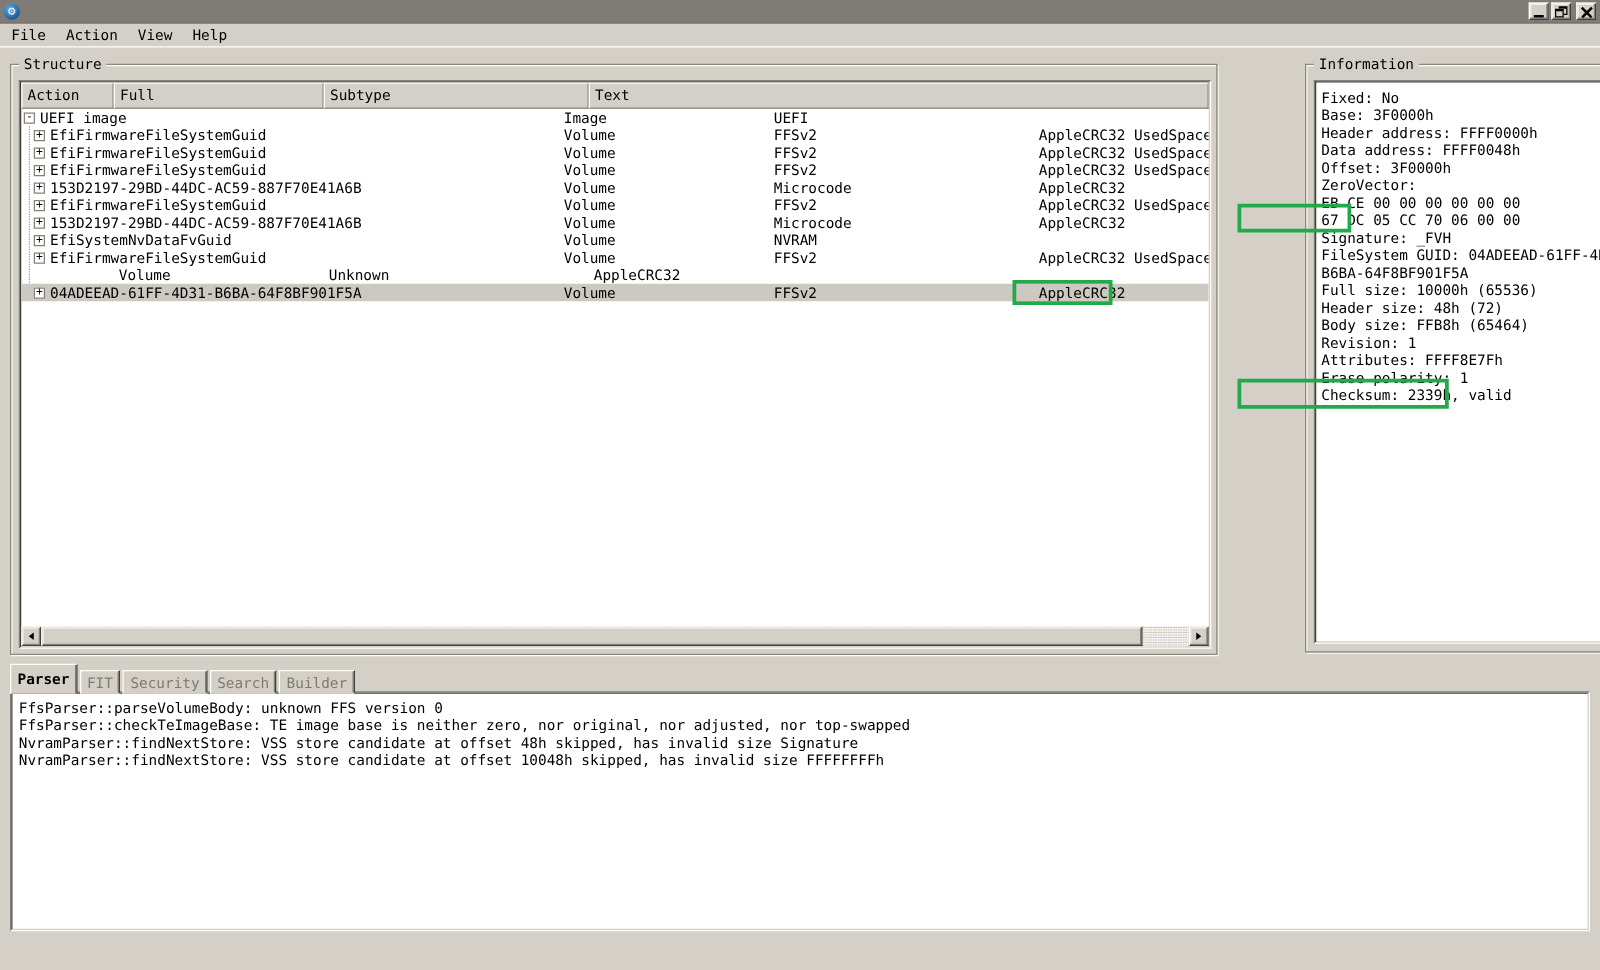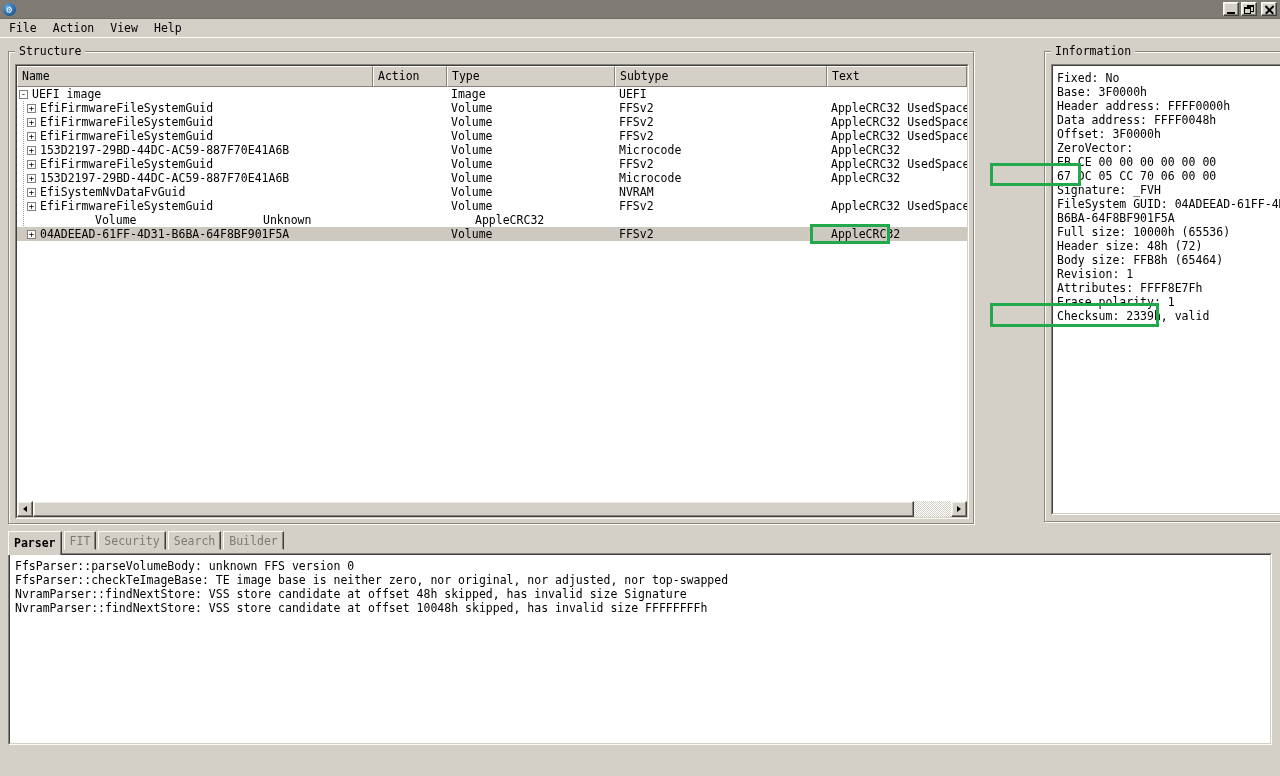--- a/index.html
+++ b/index.html
@@ -75,21 +75,21 @@
   .tri{width:0;height:0;border:3px solid transparent}
   .tri.l{border-right:4px solid #000;margin-left:-3px}
   .tri.r{border-left:4px solid #000;margin-right:-3px}
   .sb-thumb{position:absolute;left:16px;top:0;width:881px;height:16px;background:#d4d0c8;
     border:1px solid;border-color:#fdfdf6 #404040 #404040 #fdfdf6;
     box-shadow:inset -1px -1px 0 #848278,inset 1px 1px 0 #efefe7;box-sizing:border-box}
   
   .info-lines{padding:5px 0 0 4px}
   .info-line{height:14px;line-height:14px;white-space:pre}
   
-  .tabbar{position:absolute;left:8px;top:531px;height:24px;display:flex;align-items:flex-start;z-index:3}
+  .tabbar{position:absolute;left:8px;top:531px;height:24px;display:flex;align-items:flex-end;z-index:3}
   .tab{box-sizing:border-box;margin-right:2px;padding:2px 5px 0 5px;white-space:pre;
     background:#d4d0c8;border:1px solid;border-color:#fdfdf6 #404040 #d4d0c8 #fdfdf6;
     box-shadow:inset -1px 0 0 #848278;height:19px}
   .tab.active{height:24px;font-weight:bold;border-bottom:none;padding-top:4px;z-index:4}
   .tab:not(.active){color:#7d7b71}
   
   .log-lines{padding:4px 0 0 5px}
   .log-line{height:14px;line-height:14px;white-space:pre}
   
   .ann{position:absolute;border:3px solid #22a94b;background:transparent;z-index:10;box-sizing:border-box}
@@ -120,23 +120,22 @@
     <div class="menu-item">Action</div>
     <div class="menu-item">View</div>
     <div class="menu-item">Help</div>
   </div>
 
 <div class="groupbox" id="structure-group">
   <div class="group-label">Structure</div>
   <div class="sunken" id="tree-panel">
     <div class="sunken-inner">
       <div class="tree-header" id="tree-header">
-          <div class="th c0">Name</div>
           <div class="th c1">Action</div>
-          <div class="th c2">Type</div>
+          <div class="th c2">Full</div>
           <div class="th c3">Subtype</div>
           <div class="th c4">Text</div>
         </div>
       <div class="tree-rows" id="tree-rows">
         <div class="guide-line"></div>
       <div class="tree-row">
     <div class="cell c0"><span class="indent" style="width: 0px;"></span><span class="expander">-</span><span class="nm">UEFI image</span></div>
     <div class="cell c1"></div>
     <div class="cell c2">Image</div>
     <div class="cell c3">UEFI</div>

